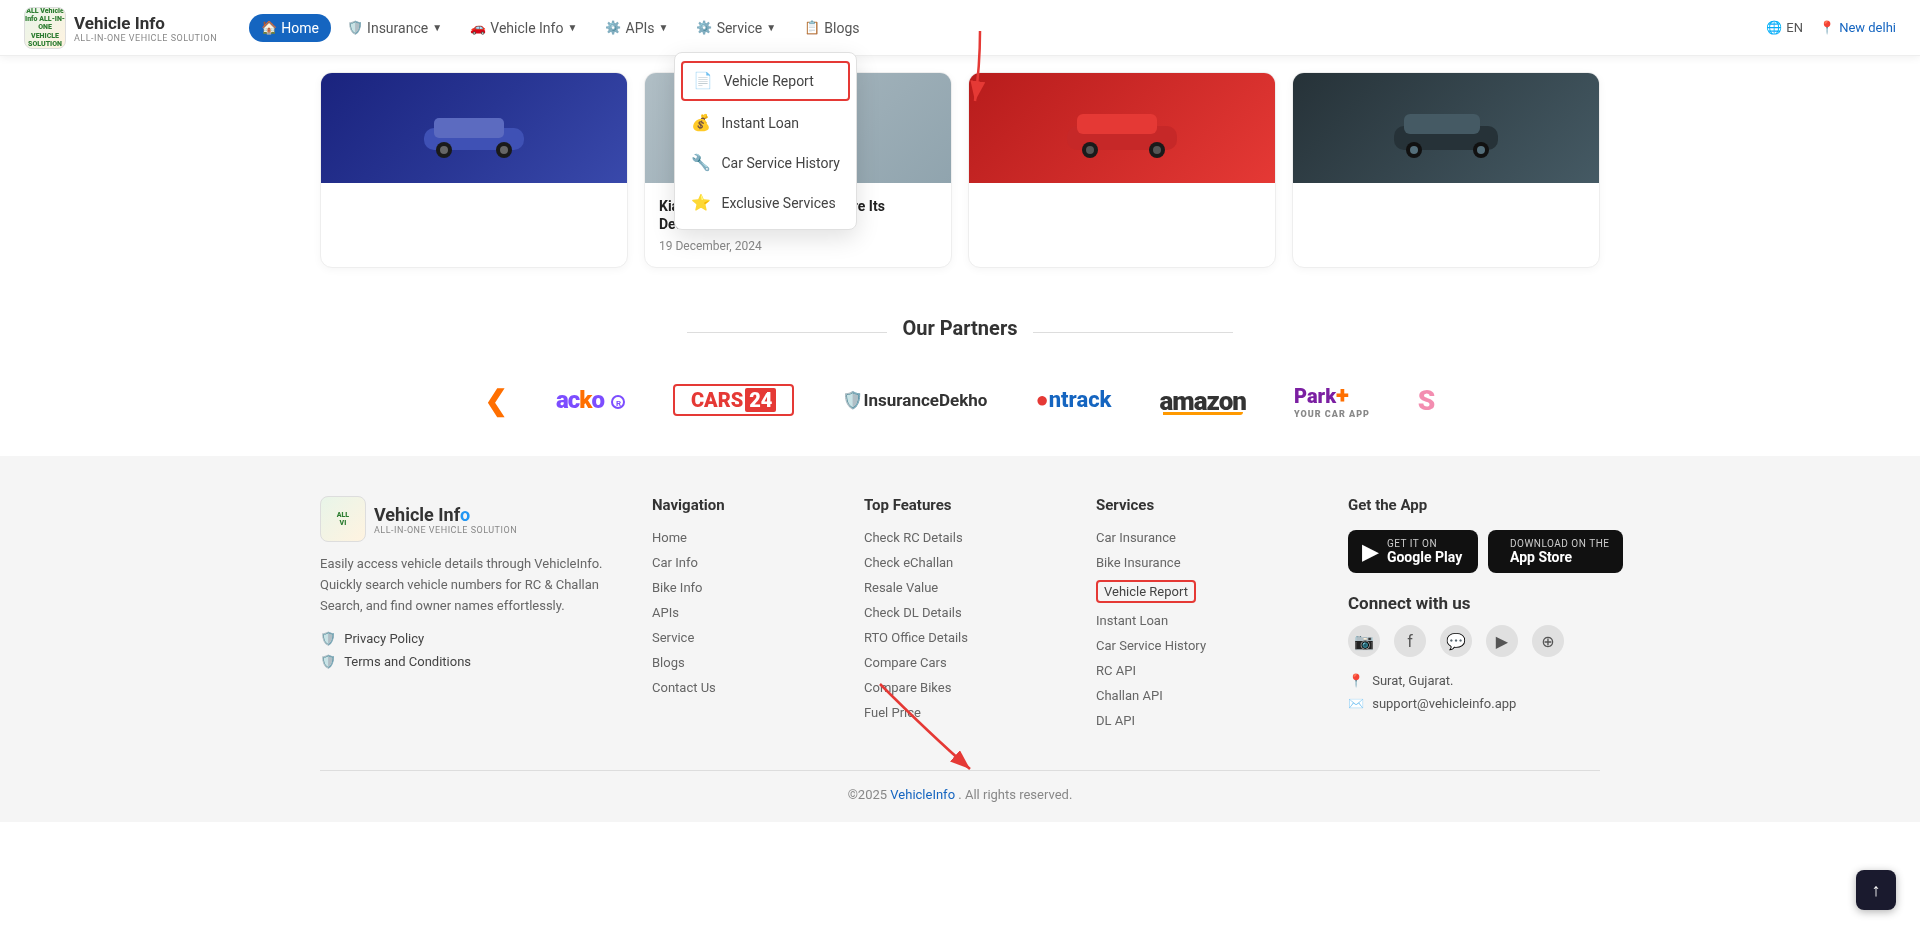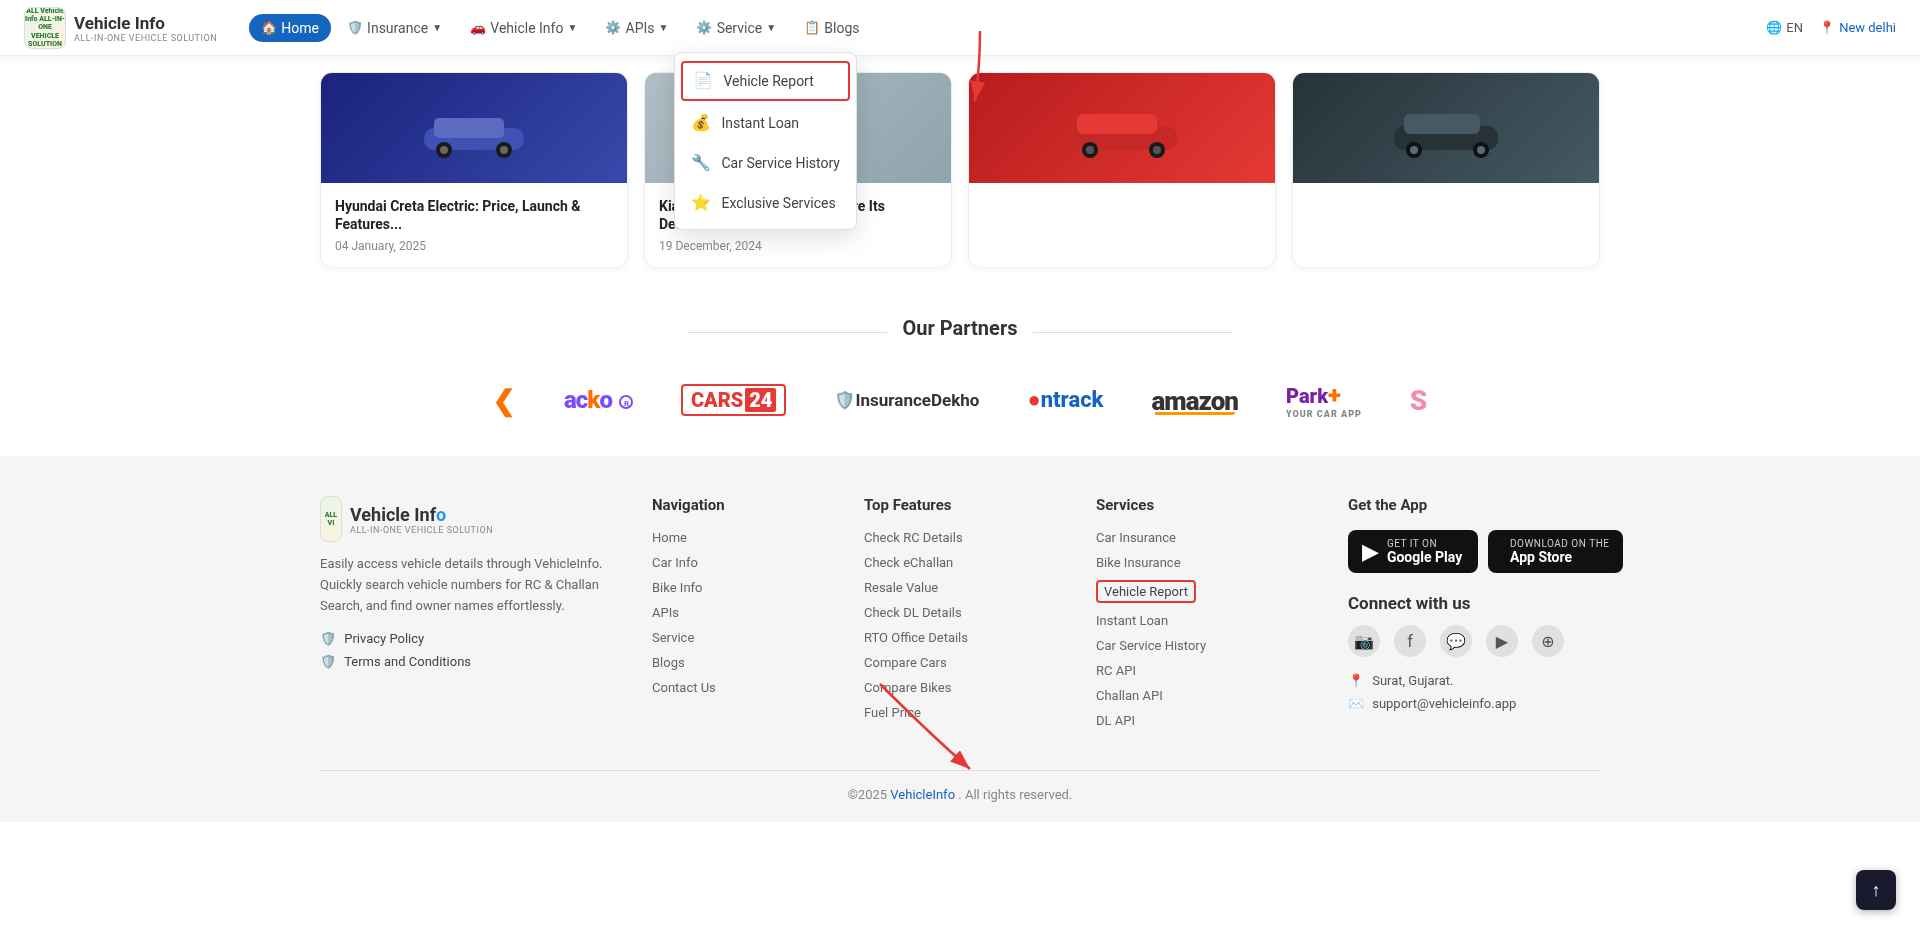--- a/index.html
+++ b/index.html
@@ -64,21 +64,21 @@
     .partner-logo { display: flex; align-items: center; justify-content: center; height: 48px; padding: 0 8px; }
     .partner-acko { font-size: 24px; font-weight: 900; color: #6200ea; letter-spacing: -1px; }
     .partner-acko span { color: #ff6f00; }
 
     
     .footer { background: #f5f5f5; padding: 40px 24px 20px; }
     .footer-inner { max-width: 1280px; margin: 0 auto; }
     .footer-top { display: grid; grid-template-columns: 300px 180px 200px 220px 280px; gap: 32px; margin-bottom: 32px; }
     .footer-brand { }
     .footer-logo-row { display: flex; align-items: center; gap: 8px; margin-bottom: 12px; }
-    .footer-logo { width: 22px; height: 46px; border-radius: 8px; background: linear-gradient(135deg, #e8f5e9, #fff3e0); border: 1px solid #ddd; display: flex; align-items: center; justify-content: center; font-size: 7px; font-weight: 900; color: #2e7d32; }
+    .footer-logo { width: 46px; height: 46px; border-radius: 8px; background: linear-gradient(135deg, #e8f5e9, #fff3e0); border: 1px solid #ddd; display: flex; align-items: center; justify-content: center; font-size: 7px; font-weight: 900; color: #2e7d32; }
     .footer-brand-name { font-size: 18px; font-weight: 700; color: #333; }
     .footer-brand-name span { color: #2196f3; }
     .footer-tagline { font-size: 9px; color: #888; text-transform: uppercase; letter-spacing: 0.5px; }
     .footer-desc { font-size: 13px; color: #666; line-height: 1.6; margin-bottom: 14px; }
     .footer-link { display: flex; align-items: center; gap: 8px; font-size: 13px; color: #444; margin-bottom: 8px; cursor: pointer; }
     .footer-col-title { font-size: 15px; font-weight: 700; color: #333; margin-bottom: 16px; }
     .footer-nav-item { font-size: 13px; color: #666; margin-bottom: 10px; cursor: pointer; }
     .footer-nav-item.highlighted { border: 2px solid #e53935; border-radius: 4px; padding: 2px 6px; display: inline-block; color: #444; }
     .app-buttons { display: flex; gap: 10px; flex-wrap: wrap; margin-bottom: 20px; }
     .app-btn { display: flex; align-items: center; gap: 8px; background: #111; color: #fff; border-radius: 8px; padding: 8px 14px; cursor: pointer; min-width: 130px; }
@@ -207,24 +207,20 @@
             <svg width="120" height="60" viewBox="0 0 120 60">
               <rect x="10" y="30" width="100" height="22" rx="10" fill="#3f51b5"></rect>
               <rect x="20" y="20" width="70" height="20" rx="5" fill="#5c6bc0"></rect>
               <circle cx="30" cy="52" r="8" fill="#1a1a1a"></circle>
               <circle cx="90" cy="52" r="8" fill="#1a1a1a"></circle>
               <circle cx="30" cy="52" r="4" fill="#666"></circle>
               <circle cx="90" cy="52" r="4" fill="#666"></circle>
             </svg>
           </div>
         </div>
-        <div class="card-body">
-          <div class="card-title">Hyundai Creta Electric: Price, Launch &amp; Features...</div>
-          <div class="card-date">04 January, 2025</div>
-        </div>
       </div>
 
       <div class="card">
         <div class="card-image card-img-2">
           <div style="width:100%;height:100%;display:flex;align-items:center;justify-content:center;">
             <svg width="120" height="60" viewBox="0 0 120 60">
               <rect x="10" y="30" width="100" height="22" rx="10" fill="#78909c"></rect>
               <rect x="20" y="18" width="72" height="20" rx="5" fill="#90a4ae"></rect>
               <circle cx="30" cy="52" r="8" fill="#37474f"></circle>
               <circle cx="90" cy="52" r="8" fill="#37474f"></circle>
@@ -283,21 +279,21 @@
       <div class="partner-logo">
         <div class="partner-acko">
           <span style="color:#7c4dff">a</span><span style="color:#7c4dff">c</span><span style="color:#ff6f00">k</span><span style="color:#7c4dff">o</span>
           <svg width="14" height="14" viewBox="0 0 14 14" style="vertical-align:middle;margin-left:2px;">
               <circle cx="7" cy="7" r="6" fill="none" stroke="#7c4dff" stroke-width="2"></circle>
               <text x="7" y="11" text-anchor="middle" font-size="8" fill="#7c4dff" font-weight="bold">R</text>
             </svg>
         </div>
       </div>
       <div class="partner-logo">
-        <div style="font-size:20px;font-weight:900;border:2px solid #e53935;padding:2px 8px;border-radius:4px;display:flex;align-items:center;gap:0;color:#e53935;">
+        <div style="font-size:20px;font-weight:900;border:2px solid #e53935;padding:2px 16px;border-radius:4px;display:flex;align-items:center;gap:0;color:#e53935;">
           <span>CARS</span>
             <span style="background:#e53935;color:#fff;padding:0 4px;border-radius:2px;margin-left:2px;">24</span>
         </div>
       </div>
       <div class="partner-logo">
         <div style="font-size:17px;font-weight:700;color:#333;">
           <span style="color:#e53935">🛡️</span><span>InsuranceDekho</span>
         </div>
       </div>
       <div class="partner-logo">

